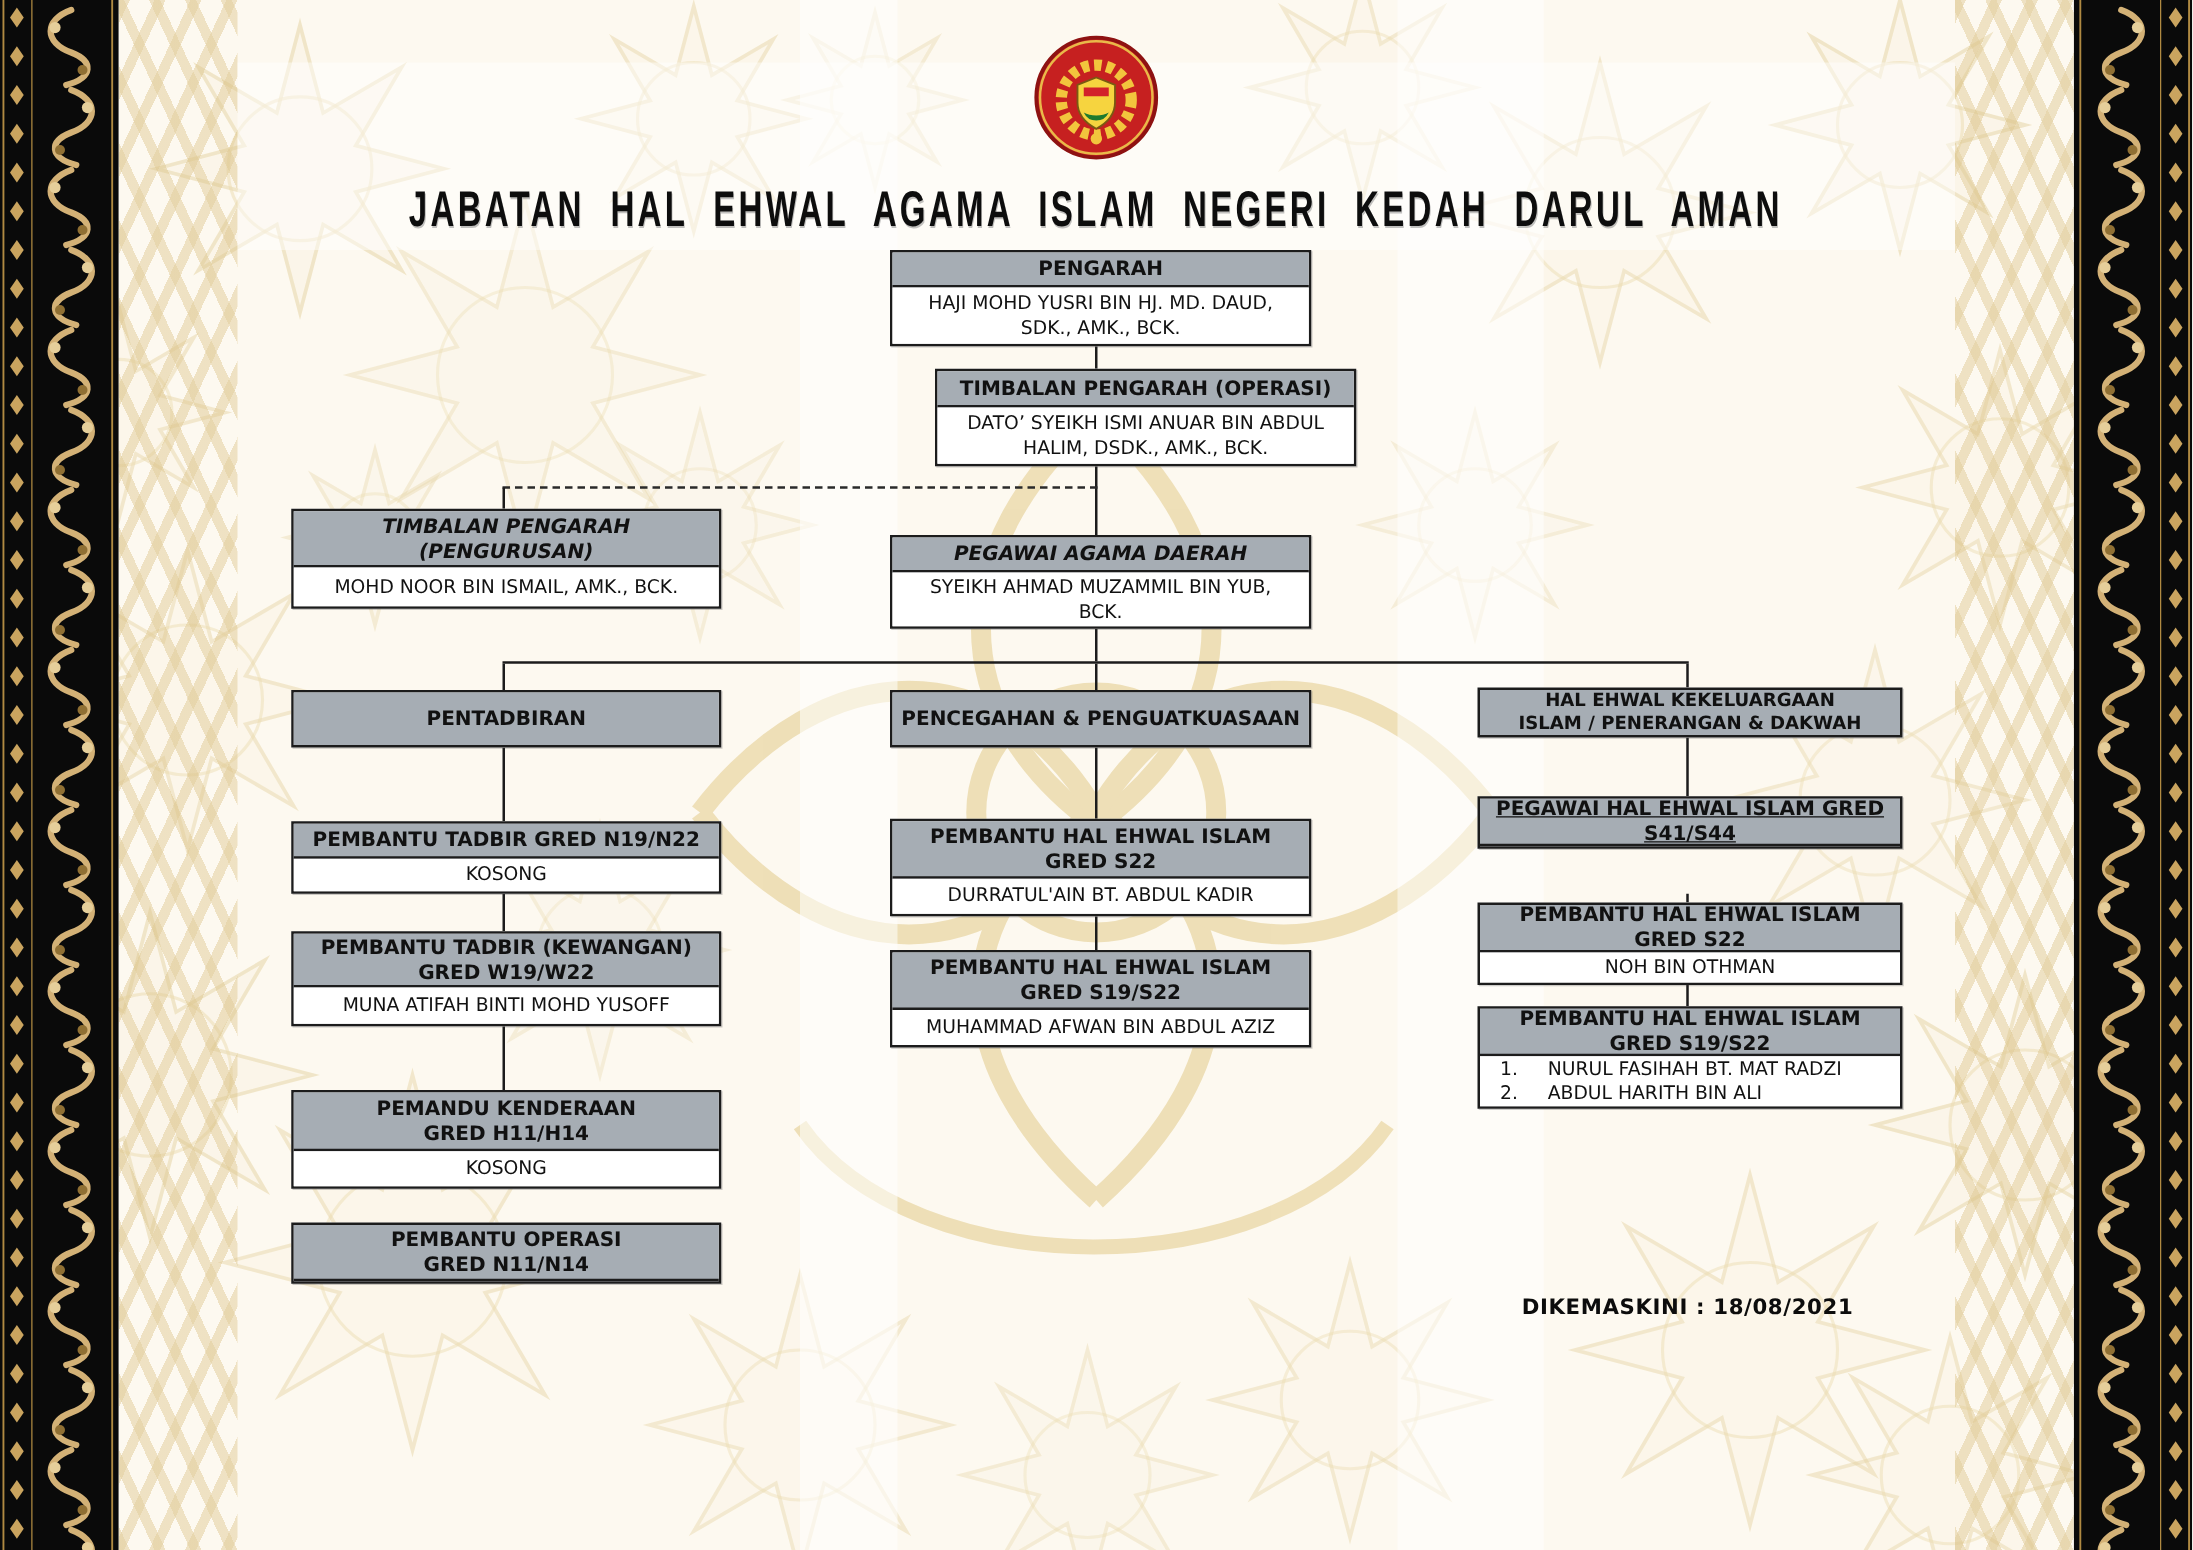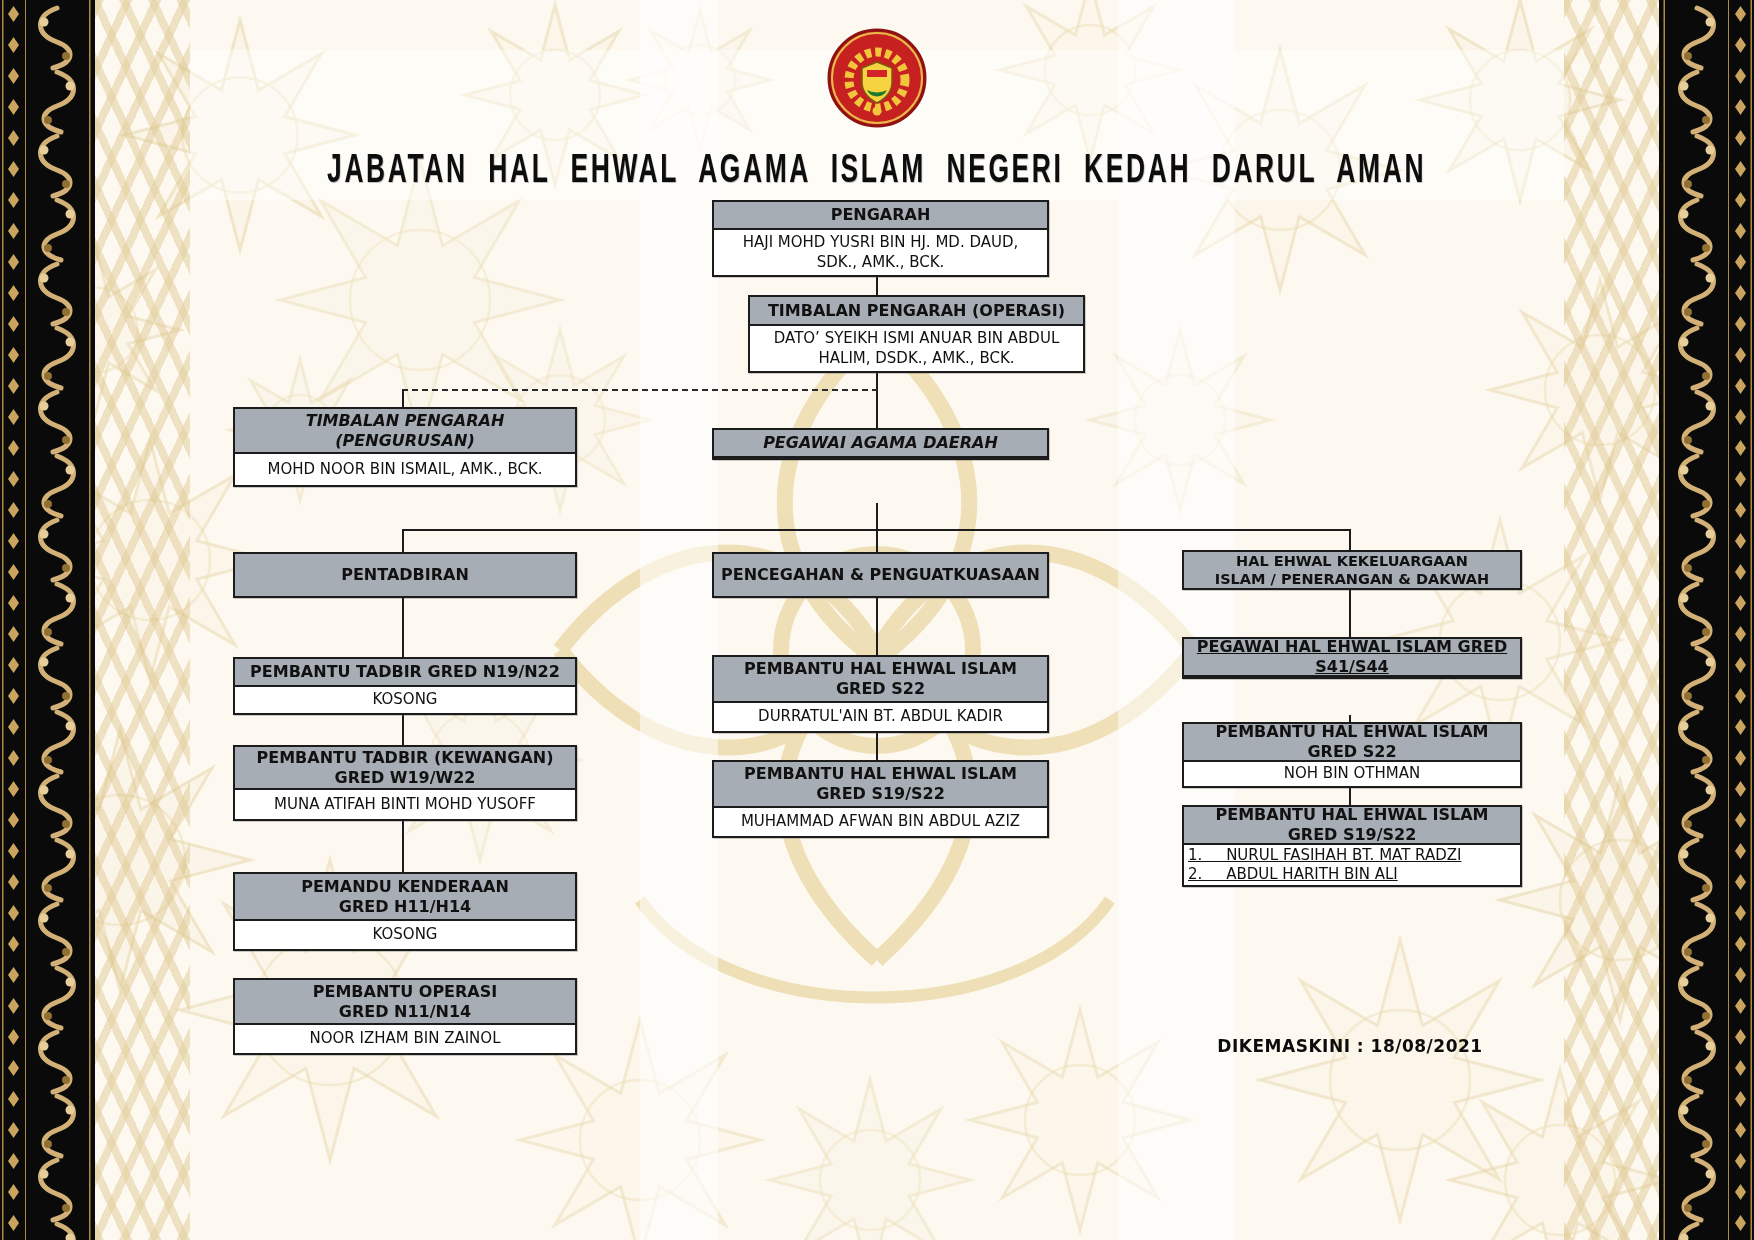--- a/index.html
+++ b/index.html
@@ -21,21 +21,21 @@
       letter-spacing:4px;word-spacing:16px;color:#0d0d0d;text-shadow:1px 1px 0 rgba(120,120,120,.45);}
   .node{position:absolute;border:2px solid var(--line,#1c1c1c);background:#fff;box-sizing:content-box;
         box-shadow:1px 1px 0 rgba(60,60,60,.25);}
   .hd{background:var(--header_fill,#a6adb4);font-weight:bold;font-size:16px;line-height:1.25;
       display:flex;align-items:center;justify-content:center;text-align:center;white-space:pre-line;
       border-bottom:2px solid var(--line,#1c1c1c);}
   .hd.only{border-bottom:none;}
   .hd.small{font-size:14.5px;}
   .bd{background:#fff;font-size:15px;line-height:1.3;display:flex;align-items:center;justify-content:center;
       text-align:center;white-space:pre-line;}
-  .bd.list{justify-content:flex-start;text-align:left;padding-left:4px;font-size:15px;text-decoration:underline;}
+  .bd.list{justify-content:flex-start;text-align:left;padding-left:16px;font-size:15px;}
   .vline{position:absolute;width:2px;background:var(--line,#1c1c1c);}
   .hline{position:absolute;height:2px;background:var(--line,#1c1c1c);}
   .dashline{position:absolute;height:0;border-top:2px dashed #2a2a2a;}
   .updated{position:absolute;left:1182px;width:336px;top:1036px;text-align:center;
       font-weight:bold;font-size:17px;letter-spacing:.5px;color:#0c0c0c;}
 </style>
 </head>
 <body>
 
 <div class="page" style="--header_fill: #a6adb4; --line: #1c1c1c; --gold: #cda964; --logo_red: #c62020; --bg: #fdf9f0; --pattern: #e7d5a4;">
@@ -362,20 +362,22 @@
   </div>
 
   <div class="node" style="left:233px;top:407px;width:340px;">
     <div class="hd" style="height:43px;font-style:italic;">TIMBALAN PENGARAH
 (PENGURUSAN)</div>
     <div class="bd" style="height:31px;">MOHD NOOR BIN ISMAIL, AMK., BCK.</div>
   </div>
 
   <div class="node" style="left:712px;top:428px;width:333px;">
     <div class="hd" style="height:26px;font-style:italic;">PEGAWAI AGAMA DAERAH</div>
+    <div class="bd" style="height:43px;">SYEIKH AHMAD MUZAMMIL BIN YUB,
+BCK.</div>
   </div>
 
   <div class="node" style="left:233px;top:552px;width:340px;">
     <div class="hd only" style="height:42px;">PENTADBIRAN</div>
   </div>
   <div class="node" style="left:712px;top:552px;width:333px;">
     <div class="hd only" style="height:42px;">PENCEGAHAN &amp; PENGUATKUASAAN</div>
   </div>
   <div class="node" style="left:1182px;top:550px;width:336px;">
     <div class="hd only small" style="height:36px;">HAL EHWAL KEKELUARGAAN
@@ -392,21 +394,20 @@
     <div class="bd" style="height:29px;">MUNA ATIFAH BINTI MOHD YUSOFF</div>
   </div>
   <div class="node" style="left:233px;top:872px;width:340px;">
     <div class="hd" style="height:45px;">PEMANDU KENDERAAN
 GRED H11/H14</div>
     <div class="bd" style="height:28px;">KOSONG</div>
   </div>
   <div class="node" style="left:233px;top:978px;width:340px;">
     <div class="hd" style="height:43px;">PEMBANTU OPERASI
 GRED N11/N14</div>
-    <div class="bd" style="height:28px;">NOOR IZHAM BIN ZAINOL</div>
   </div>
 
   <div class="node" style="left:712px;top:655px;width:333px;">
     <div class="hd" style="height:44px;">PEMBANTU HAL EHWAL ISLAM
 GRED S22</div>
     <div class="bd" style="height:28px;">DURRATUL'AIN BT. ABDUL KADIR</div>
   </div>
   <div class="node" style="left:712px;top:760px;width:333px;">
     <div class="hd" style="height:44px;">PEMBANTU HAL EHWAL ISLAM
 GRED S19/S22</div>

